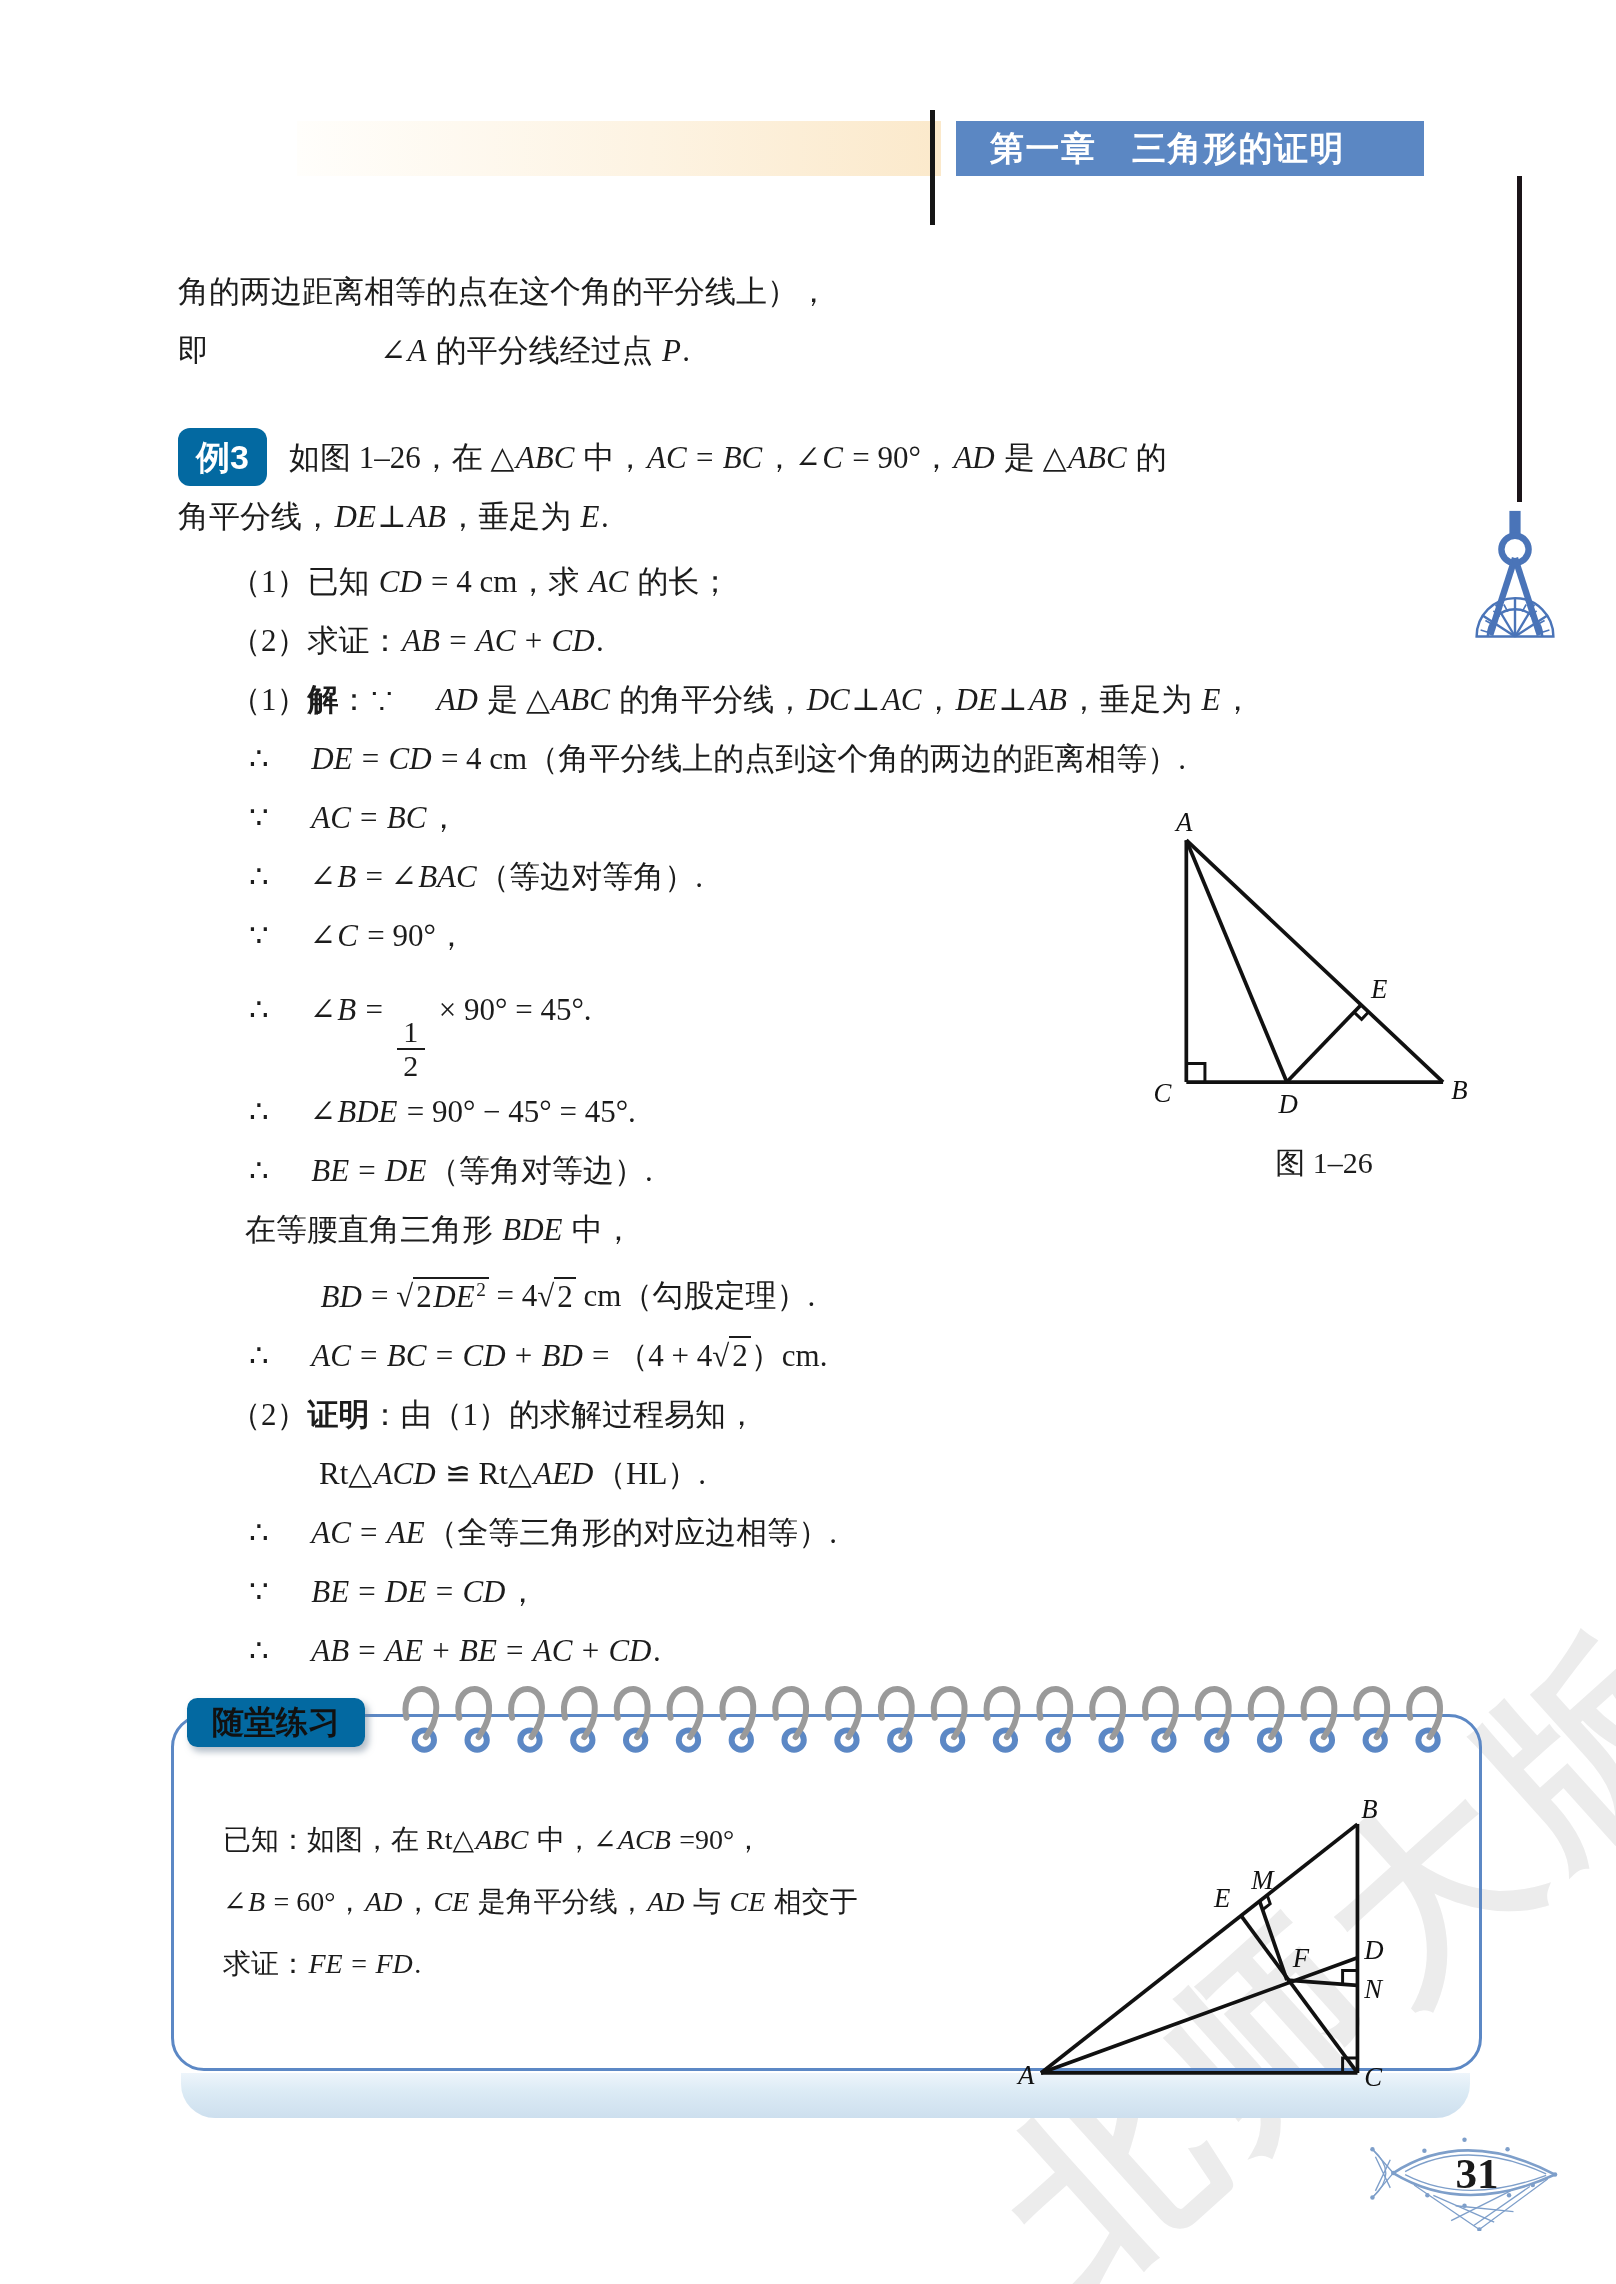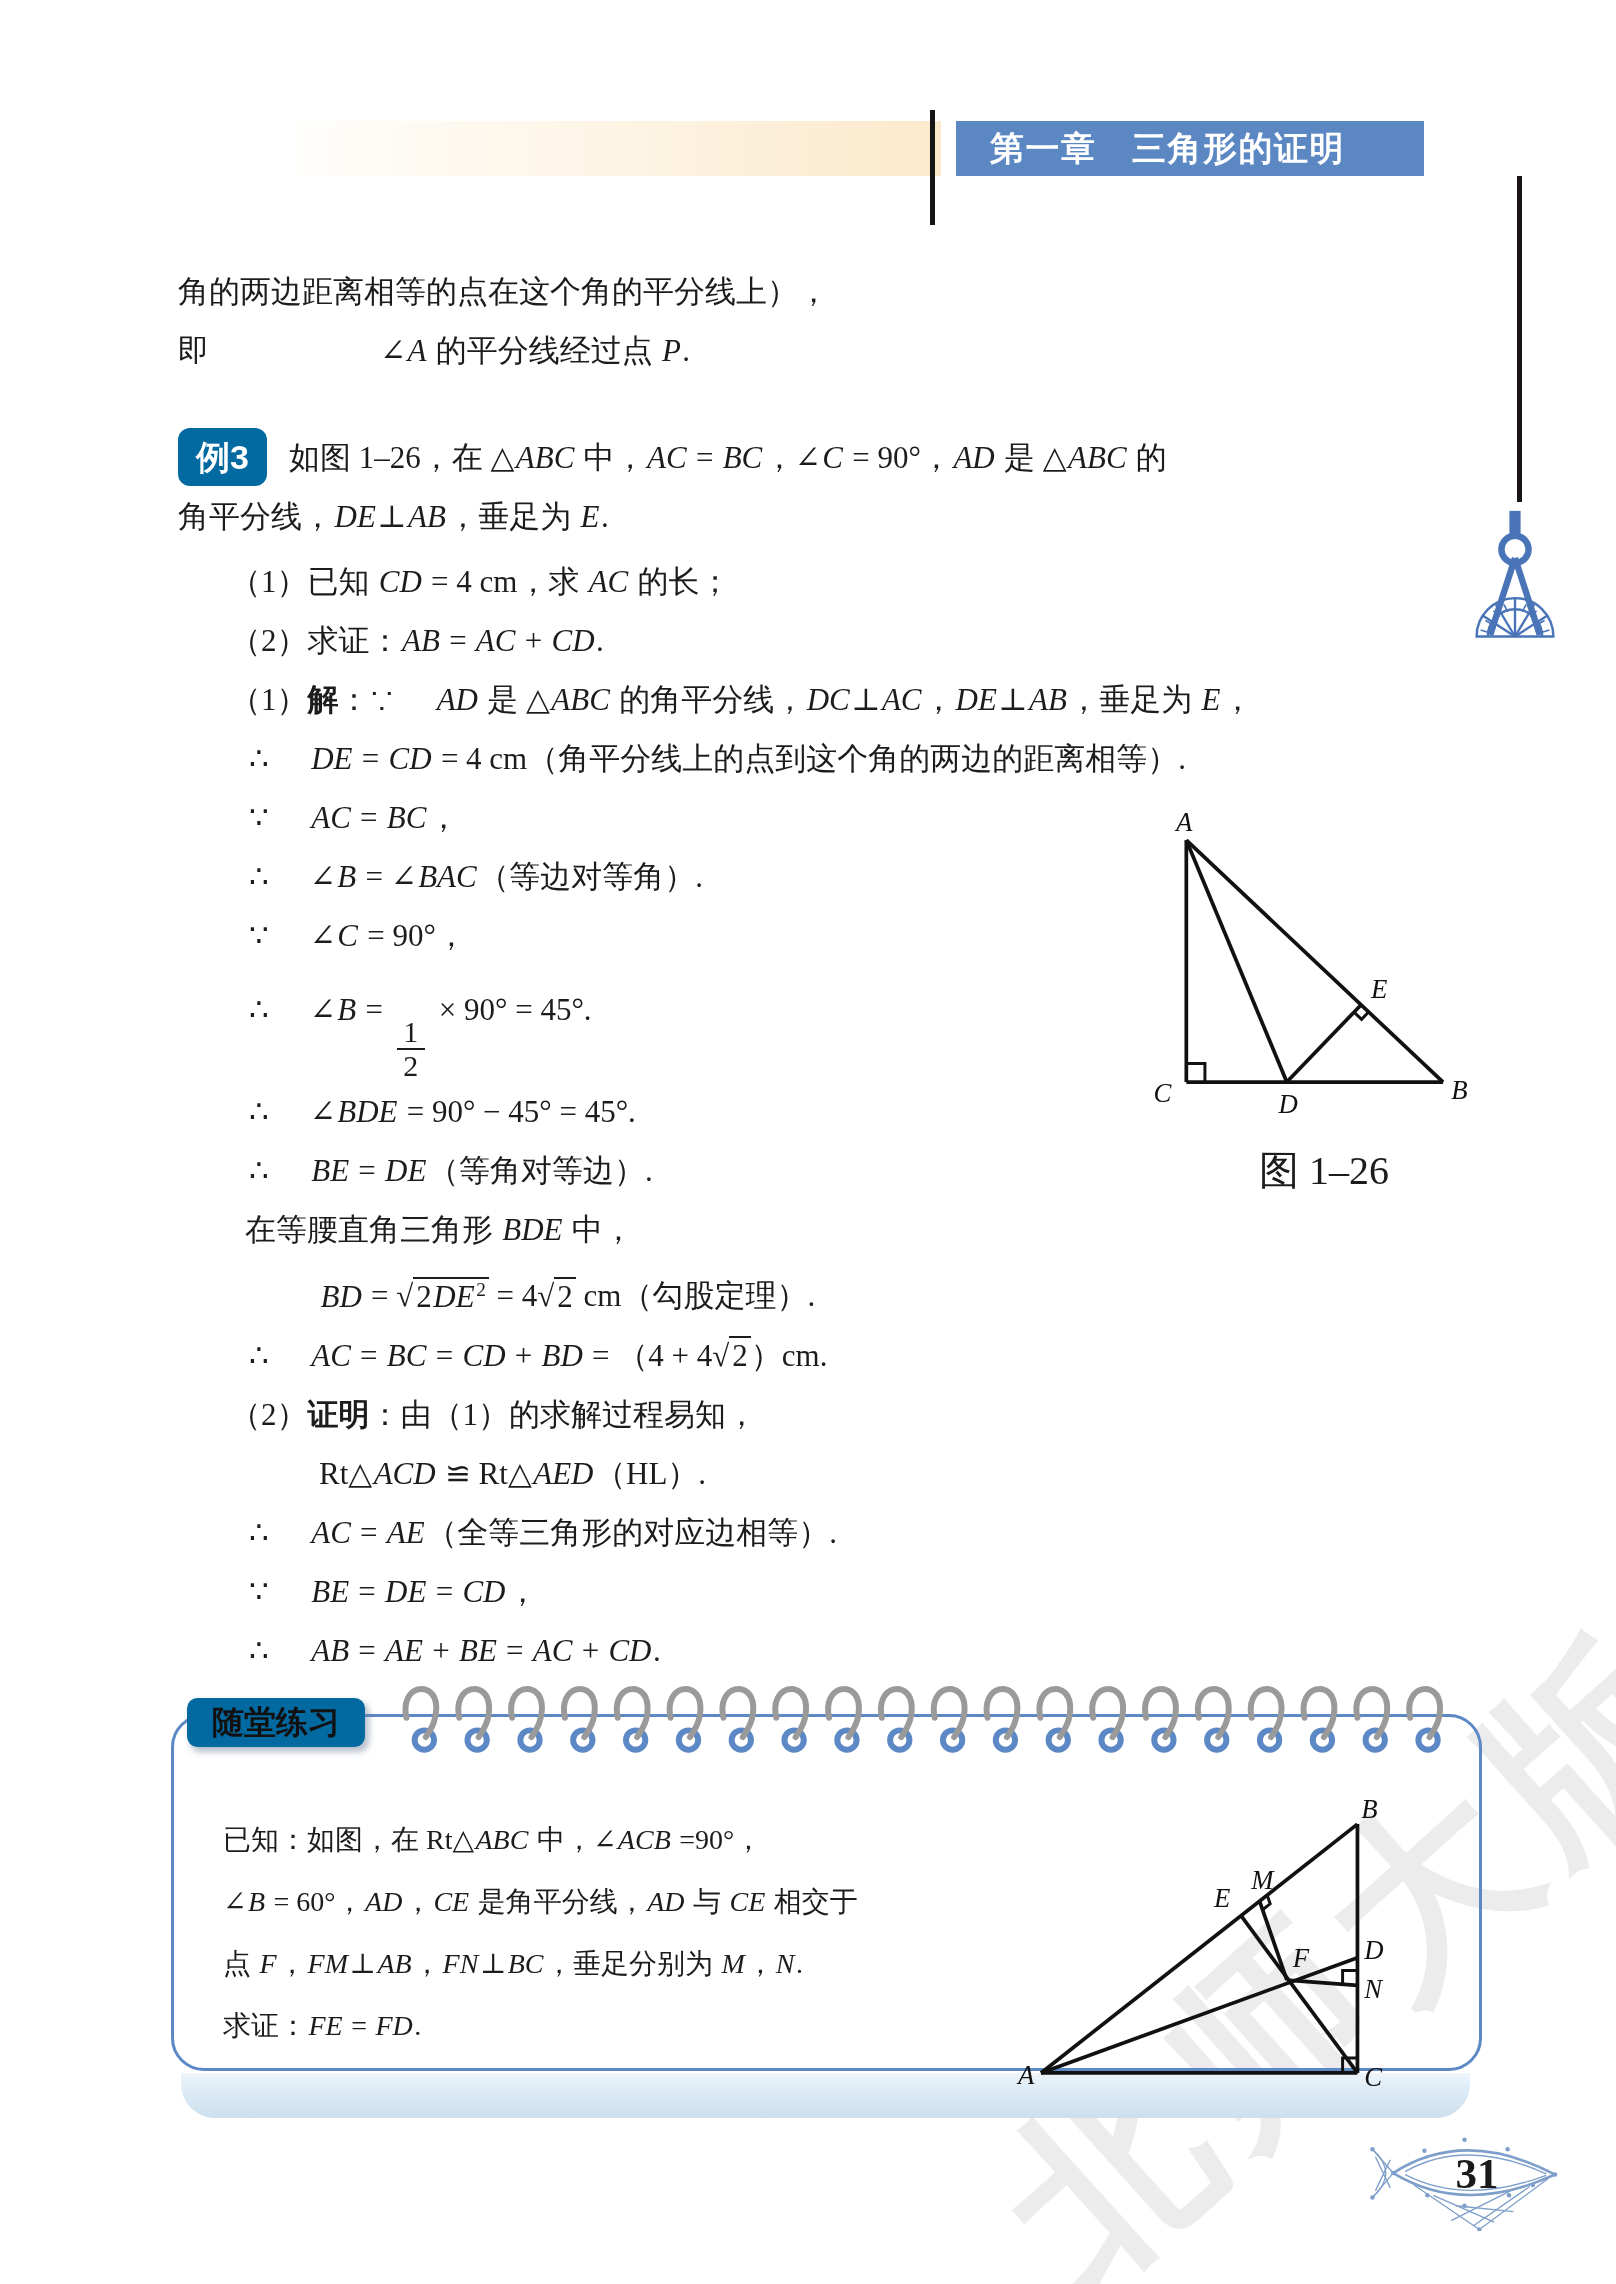--- a/index.html
+++ b/index.html
@@ -33,21 +33,21 @@
   .fn{border-bottom:2.2px solid #1c1c1c;padding:0 6.7px;font-weight:normal;}
   .fd{padding:0 6.7px;font-weight:normal;}
   .rad{border-top:2.2px solid #1c1c1c;padding:0 3px;}
   .line sup{font-size:19.3px;}
   .badge{display:inline-block;background:#0369a1;color:#fff;border-radius:12px;
          font:bold 34px/58px "Liberation Sans","DejaVu Sans",sans-serif;
          padding:0 18px;margin-right:22px;vertical-align:top;}
 
   
   .fig1{position:absolute;left:1149px;top:803px;width:350px;z-index:1;}
-  .fig-caption{text-align:center;font-size:40px;margin-top:16.4px;color:#1c1c1c;}
+  .fig-caption{text-align:center;font-size:30px;margin-top:16.4px;color:#1c1c1c;}
   svg text.flabel{font:italic 36px "Liberation Serif","DejaVu Serif",serif;fill:#111;}
 
   
   .note-box{position:absolute;left:171px;top:1714px;width:1305px;height:351px;
             border:3.7px solid #5c88c5;border-radius:33px;background:transparent;z-index:2;}
   .note-shadow{position:absolute;left:181px;top:2073px;width:1289px;height:45px;
                background:linear-gradient(#eef5fb 0%,#dcebf5 40%,#cddfee 100%);
                border-radius:0 0 34px 34px;z-index:1;}
   .note-tab{position:absolute;left:187px;top:1698px;height:49px;background:#0369a1;border-radius:10.4px;
             padding:0 25px;font:bold 32px/49px "Liberation Sans","DejaVu Sans",sans-serif;color:#111;
@@ -205,21 +205,20 @@
       <path d="M 1213 60 C 1203 16, 1251 8, 1253 44 C 1254 62, 1247 74, 1239 86" stroke="#9a9a9a" stroke-width="8" fill="none" stroke-linecap="round"></path>
       <circle cx="1308" cy="90" r="13" stroke="#5c88c5" stroke-width="8" fill="none"></circle>
       <path d="M 1284 60 C 1274 16, 1322 8, 1324 44 C 1325 62, 1318 74, 1310 86" stroke="#9a9a9a" stroke-width="8" fill="none" stroke-linecap="round"></path>
       <circle cx="1379" cy="90" r="13" stroke="#5c88c5" stroke-width="8" fill="none"></circle>
       <path d="M 1355 60 C 1345 16, 1393 8, 1395 44 C 1396 62, 1389 74, 1381 86" stroke="#9a9a9a" stroke-width="8" fill="none" stroke-linecap="round"></path>
     </svg>
 
   <div class="note-text">
       <div class="line pr">已知：如图，在 Rt△<i>ABC</i> 中，∠<i>ACB</i> =90°，</div>
       <div class="line pr">∠<i>B</i> = 60°，<i>AD</i>，<i>CE</i> 是角平分线，<i>AD</i> 与 <i>CE</i> 相交于</div>
-      <div class="line pr">点 <i>F</i>，<i>FM</i>⊥<i>AB</i>，<i>FN</i>⊥<i>BC</i>，垂足分别为 <i>M</i>，<i>N</i>.</div>
       <div class="line pr">求证：<i>FE</i> = <i>FD</i>.</div>
     </div>
 
   <svg class="fig2" width="416" height="312" viewBox="0 0 560 420">
     <g stroke="#111" stroke-width="5" fill="none">
       <line x1="35" y1="393" x2="461" y2="393"></line>
       <line x1="461" y1="393" x2="461" y2="58"></line>
       <line x1="35" y1="393" x2="461" y2="58"></line>
       <line x1="35" y1="393" x2="461" y2="238"></line>
       <line x1="461" y1="393" x2="304" y2="181"></line>

